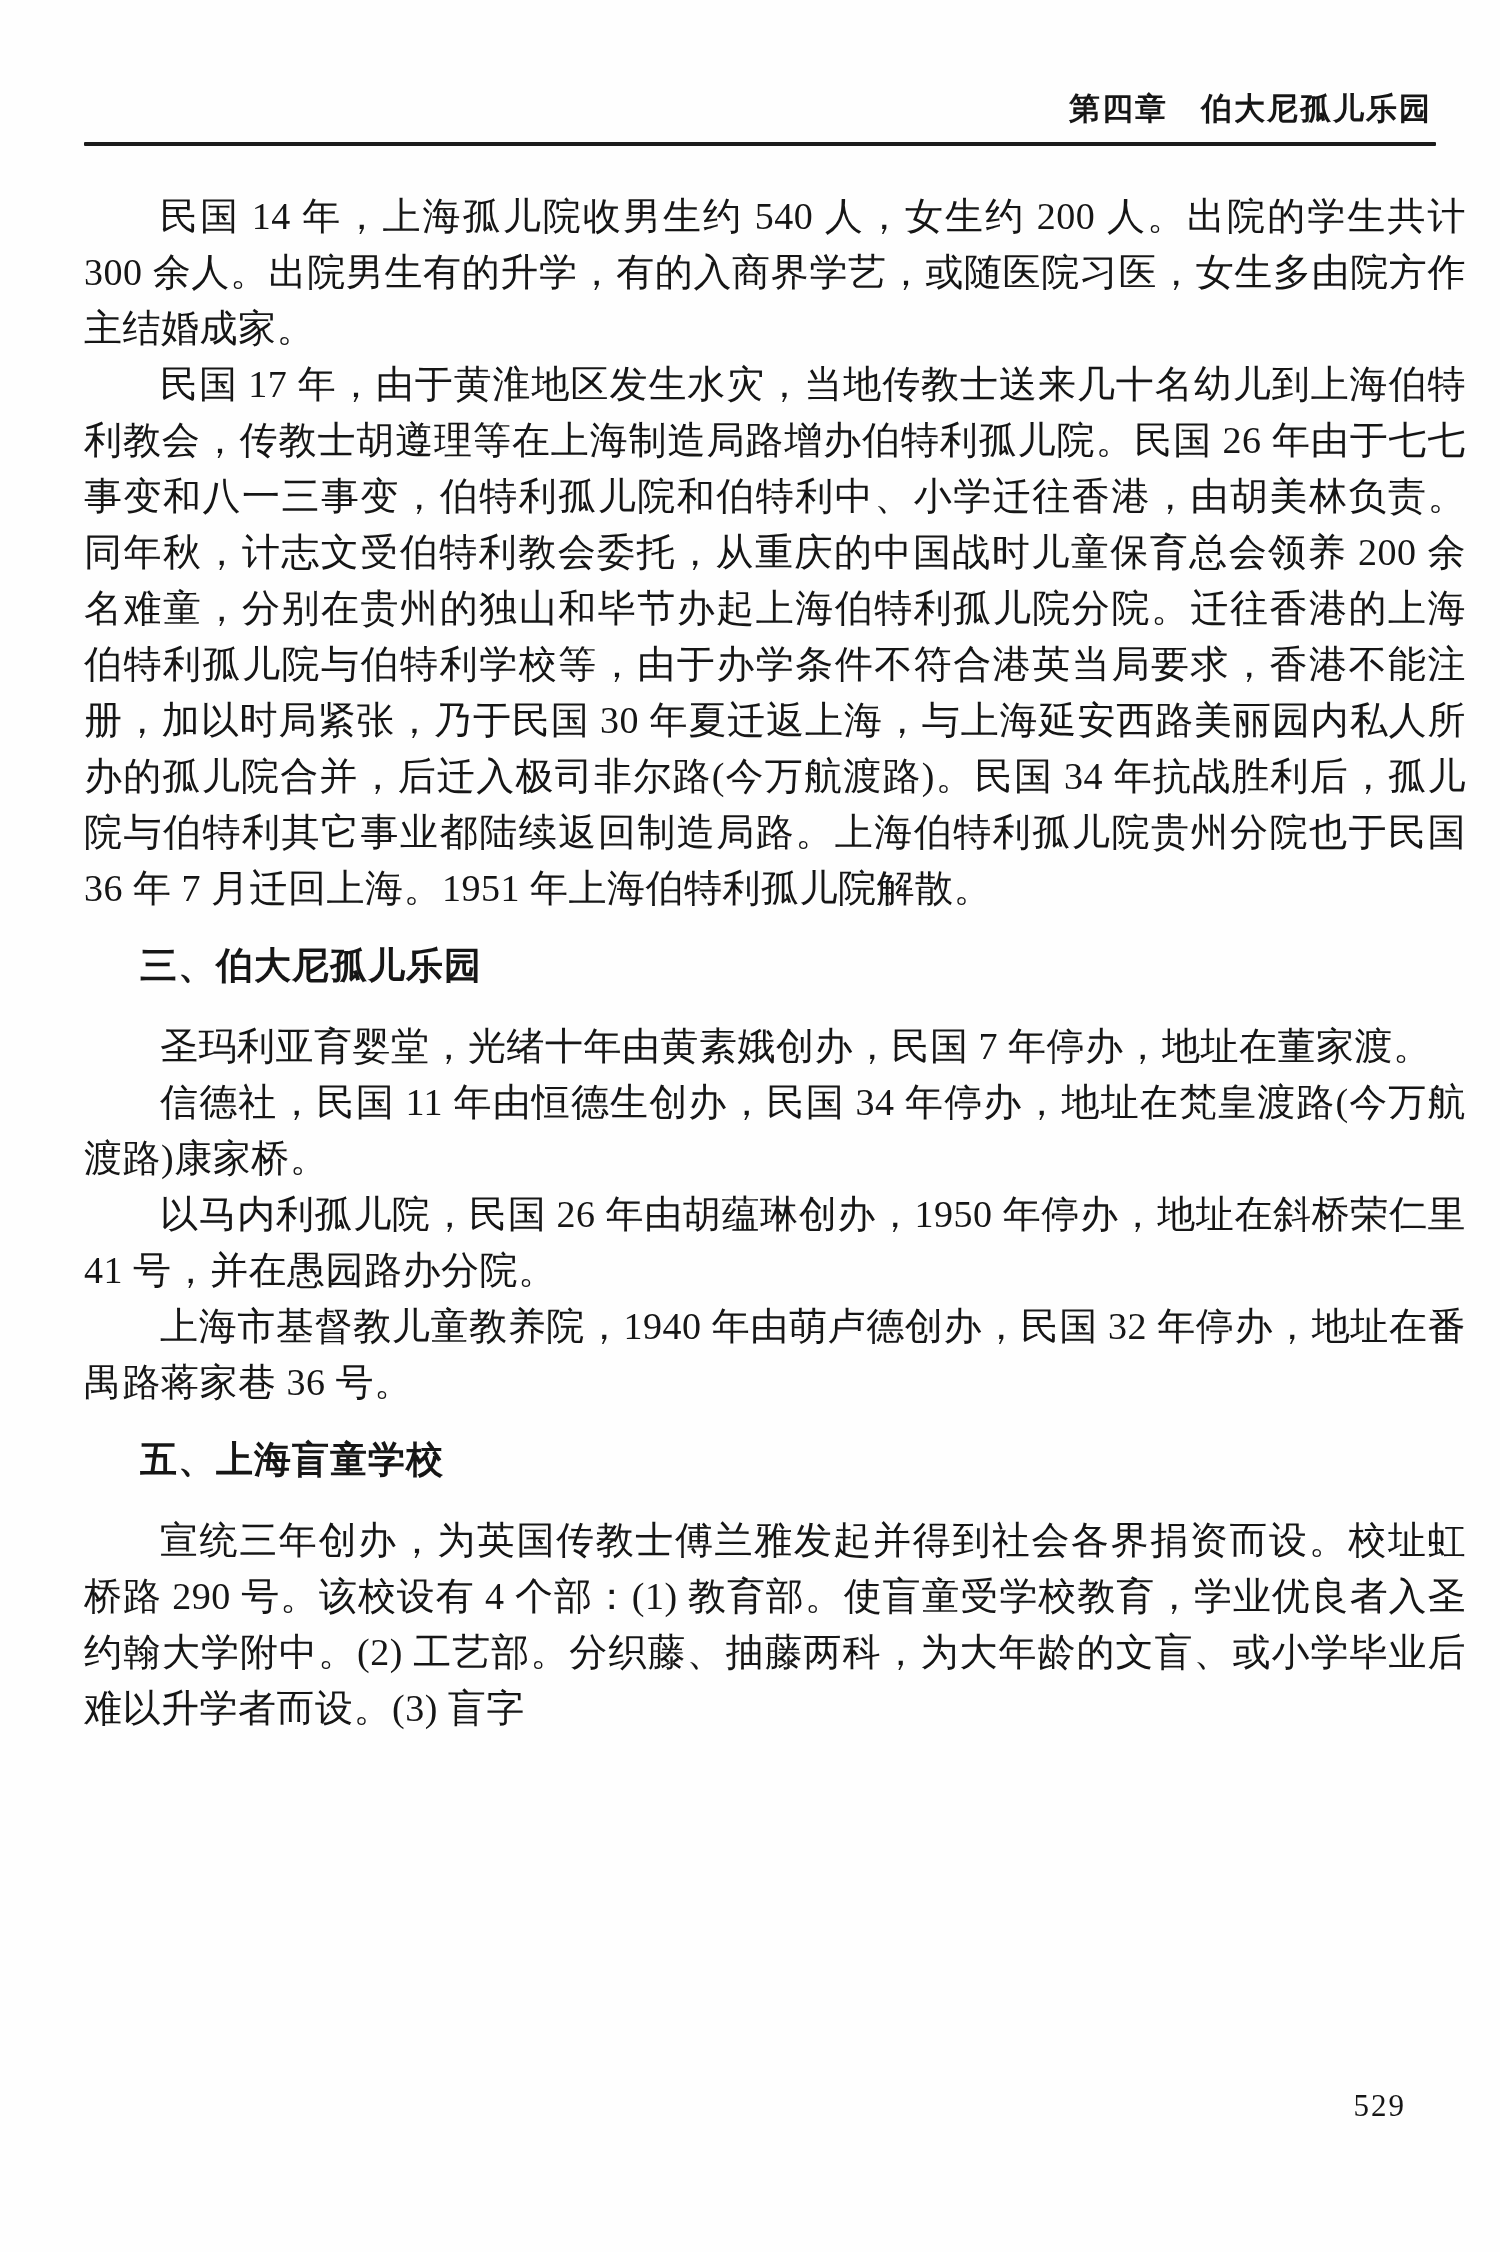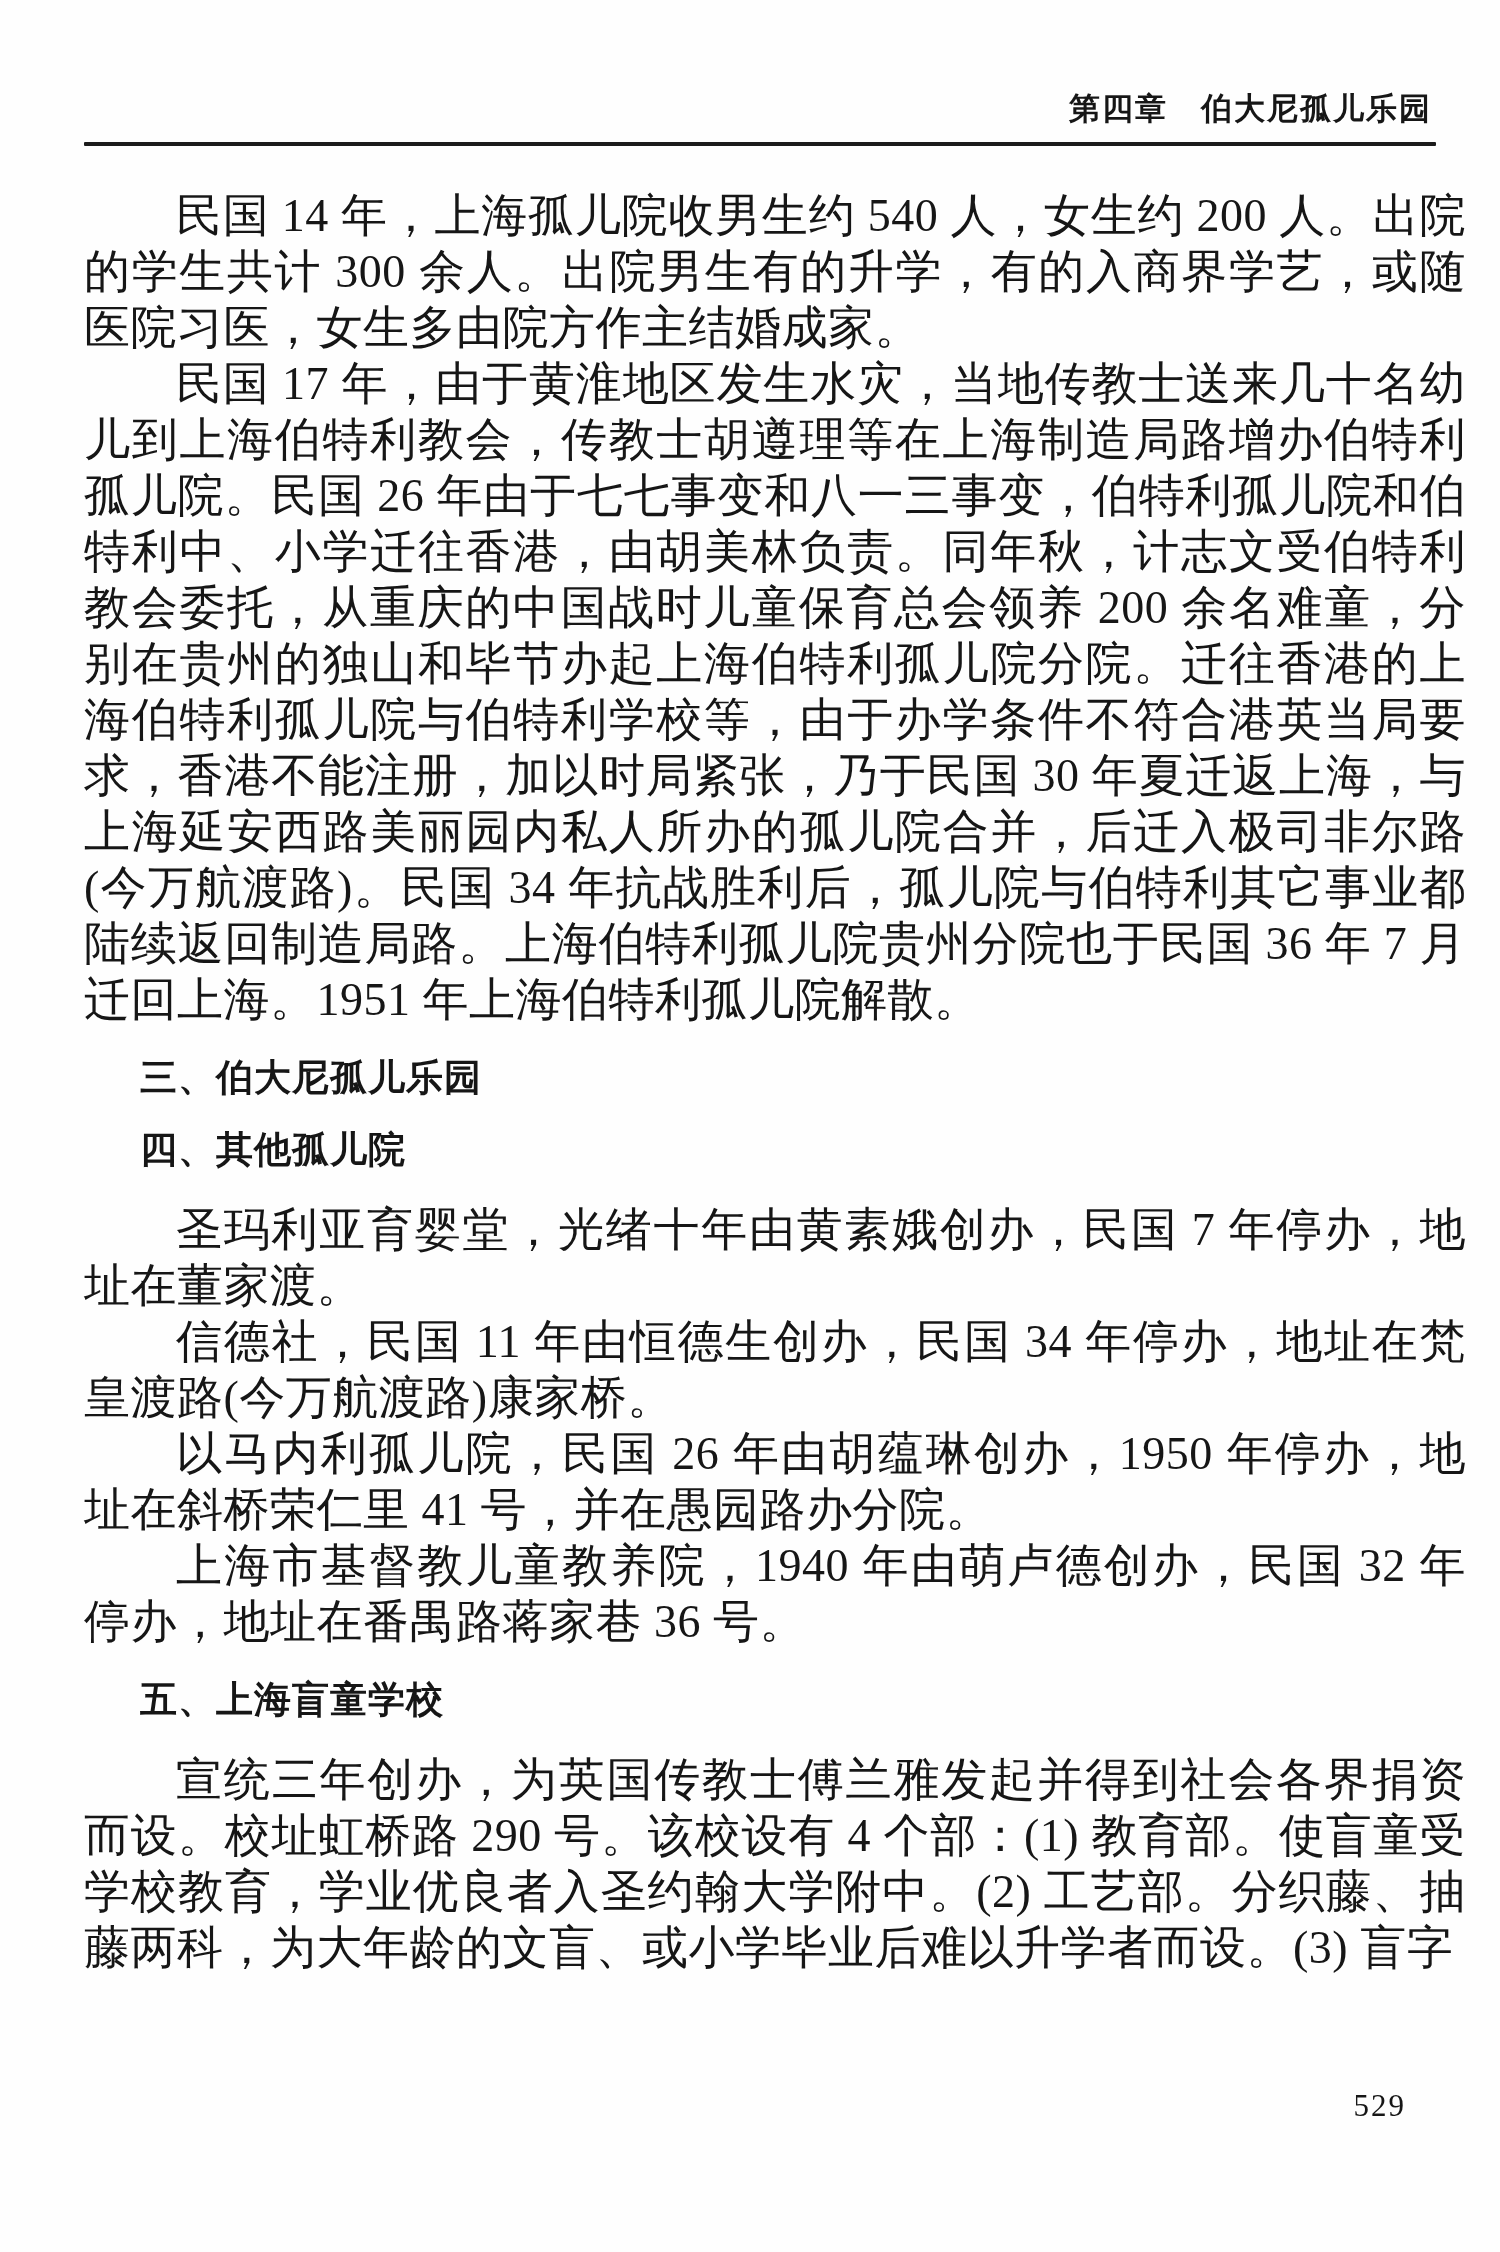--- a/index.html
+++ b/index.html
@@ -38,21 +38,21 @@
     width: 1352px;
     height: 4px;
     background: #1b1b1b;
     border-radius: 1px;
   }
 
   main { margin-top: 42px; }
 
   p.body-para {
     margin: 0;
-    font-size: 46px;
+    font-size: 38px;
     line-height: 56px;
     text-align: justify;
     text-indent: 2em;
     letter-spacing: 0.5px;
   }
 
   h2.section-heading {
     font-family: "Liberation Sans", "DejaVu Sans", sans-serif;
     font-weight: bold;
     font-size: 37px;
@@ -81,21 +81,20 @@
     </header>
 
     <main>
 
       <p class="body-para">民国 14 年，上海孤儿院收男生约 540 人，女生约 200 人。出院的学生共计 300 余人。出院男生有的升学，有的入商界学艺，或随医院习医，女生多由院方作主结婚成家。</p>
 
       <p class="body-para">民国 17 年，由于黄淮地区发生水灾，当地传教士送来几十名幼儿到上海伯特利教会，传教士胡遵理等在上海制造局路增办伯特利孤儿院。民国 26 年由于七七事变和八一三事变，伯特利孤儿院和伯特利中、小学迁往香港，由胡美林负责。同年秋，计志文受伯特利教会委托，从重庆的中国战时儿童保育总会领养 200 余名难童，分别在贵州的独山和毕节办起上海伯特利孤儿院分院。迁往香港的上海伯特利孤儿院与伯特利学校等，由于办学条件不符合港英当局要求，香港不能注册，加以时局紧张，乃于民国 30 年夏迁返上海，与上海延安西路美丽园内私人所办的孤儿院合并，后迁入极司非尔路(今万航渡路)。民国 34 年抗战胜利后，孤儿院与伯特利其它事业都陆续返回制造局路。上海伯特利孤儿院贵州分院也于民国 36 年 7 月迁回上海。1951 年上海伯特利孤儿院解散。</p>
 
       <h2 class="section-heading">三、伯大尼孤儿乐园</h2>
 
-      <h2 class="section-heading">四、其他孤儿院</h2>
       <p class="body-para">圣玛利亚育婴堂，光绪十年由黄素娥创办，民国 7 年停办，地址在董家渡。</p>
       <p class="body-para">信德社，民国 11 年由恒德生创办，民国 34 年停办，地址在梵皇渡路(今万航渡路)康家桥。</p>
       <p class="body-para">以马内利孤儿院，民国 26 年由胡蕴琳创办，1950 年停办，地址在斜桥荣仁里 41 号，并在愚园路办分院。</p>
       <p class="body-para">上海市基督教儿童教养院，1940 年由萌卢德创办，民国 32 年停办，地址在番禺路蒋家巷 36 号。</p>
 
       <h2 class="section-heading">五、上海盲童学校</h2>
       <p class="body-para">宣统三年创办，为英国传教士傅兰雅发起并得到社会各界捐资而设。校址虹桥路 290 号。该校设有 4 个部：(1) 教育部。使盲童受学校教育，学业优良者入圣约翰大学附中。(2) 工艺部。分织藤、抽藤两科，为大年龄的文盲、或小学毕业后难以升学者而设。(3) 盲字</p>
 
     </main>
   </div>

